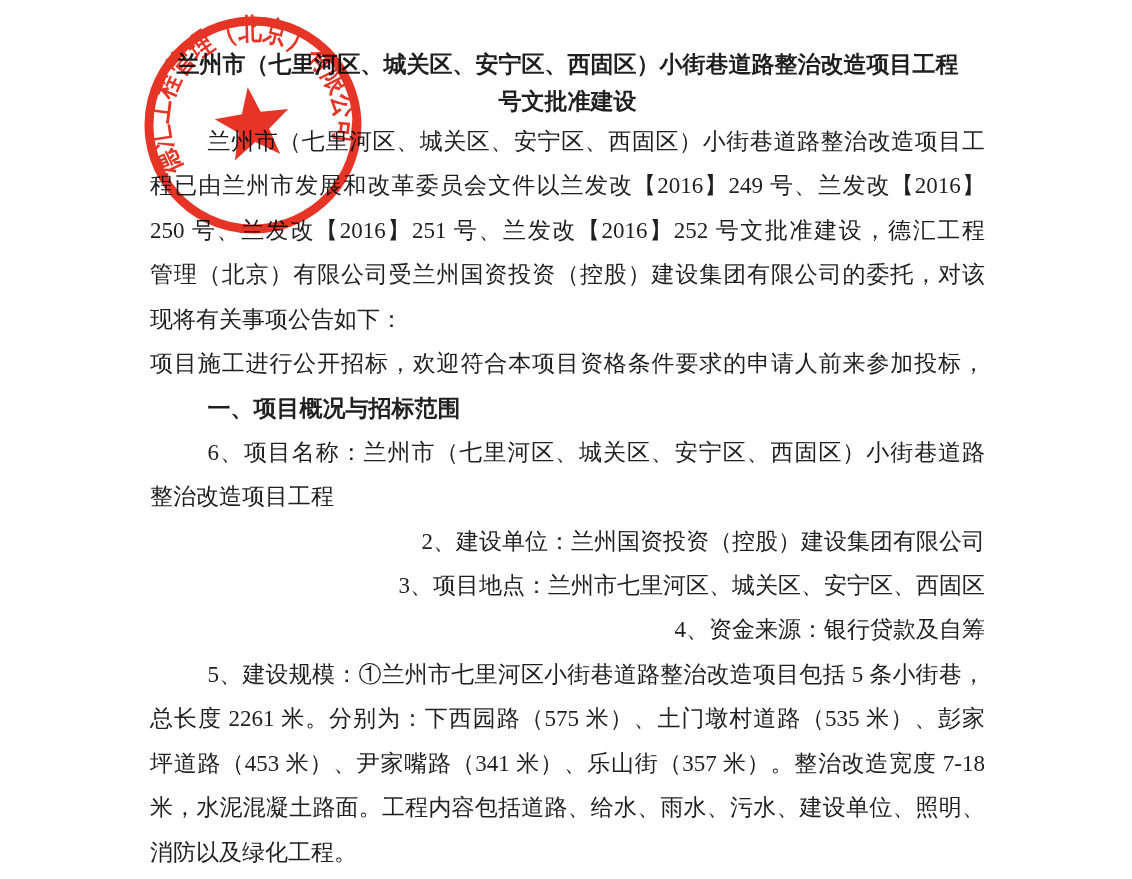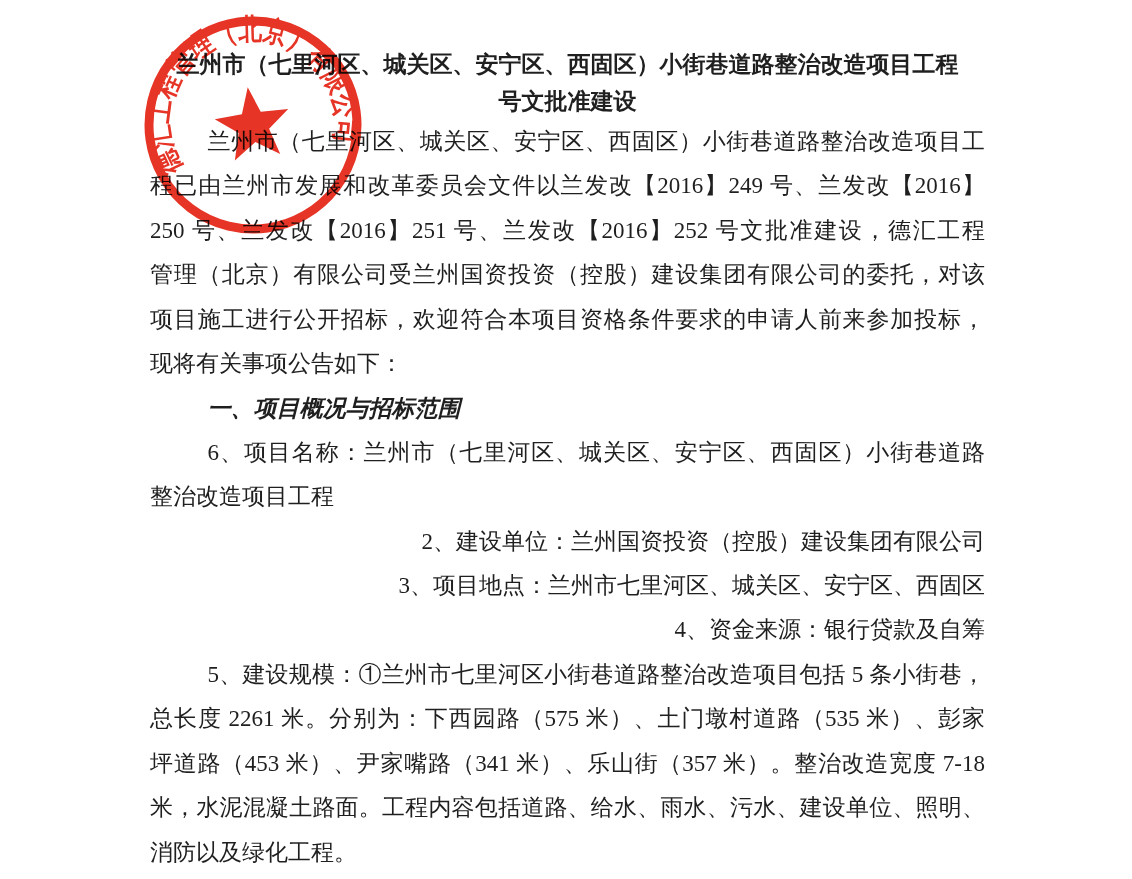--- a/index.html
+++ b/index.html
@@ -33,21 +33,20 @@
     text-align: center;
     font-weight: bold;
     font-family: "DejaVu Sans", "Liberation Sans", sans-serif;
     white-space: nowrap;
   }
   
   .style-heading {
     font-weight: bold;
     font-family: "DejaVu Sans", "Liberation Sans", sans-serif;
     text-indent: 2.5em;
-    font-style: italic;
   }
   
   .style-first {
     text-indent: 2.5em;
     text-align: justify;
     text-align-last: justify;
     text-justify: inter-character;
     white-space: normal;
   }
   
@@ -103,22 +102,22 @@
     </text>
   </svg>
 
   <div class="doc" id="doc-lines">
       <div class="line style-title">兰州市（七里河区、城关区、安宁区、西固区）小街巷道路整治改造项目工程</div>
       <div class="line style-title">号文批准建设</div>
       <div class="line style-first">兰州市（七里河区、城关区、安宁区、西固区）小街巷道路整治改造项目工</div>
       <div class="line style-full">程已由兰州市发展和改革委员会文件以兰发改【2016】249 号、兰发改【2016】</div>
       <div class="line style-full">250 号、兰发改【2016】251 号、兰发改【2016】252 号文批准建设，德汇工程</div>
       <div class="line style-full">管理（北京）有限公司受兰州国资投资（控股）建设集团有限公司的委托，对该</div>
+      <div class="line style-last">现将有关事项公告如下：</div>
       <div class="line style-full">项目施工进行公开招标，欢迎符合本项目资格条件要求的申请人前来参加投标，</div>
-      <div class="line style-last">现将有关事项公告如下：</div>
       <div class="line style-heading">一、项目概况与招标范围</div>
       <div class="line style-first">6、项目名称：兰州市（七里河区、城关区、安宁区、西固区）小街巷道路</div>
       <div class="line style-last">整治改造项目工程</div>
       <div class="line style-item">2、建设单位：兰州国资投资（控股）建设集团有限公司</div>
       <div class="line style-item">3、项目地点：兰州市七里河区、城关区、安宁区、西固区</div>
       <div class="line style-item">4、资金来源：银行贷款及自筹</div>
       <div class="line style-first">5、建设规模：①兰州市七里河区小街巷道路整治改造项目包括 5 条小街巷，</div>
       <div class="line style-full">总长度 2261 米。分别为：下西园路（575 米）、土门墩村道路（535 米）、彭家</div>
       <div class="line style-full">坪道路（453 米）、尹家嘴路（341 米）、乐山街（357 米）。整治改造宽度 7-18</div>
       <div class="line style-full">米，水泥混凝土路面。工程内容包括道路、给水、雨水、污水、建设单位、照明、</div>

